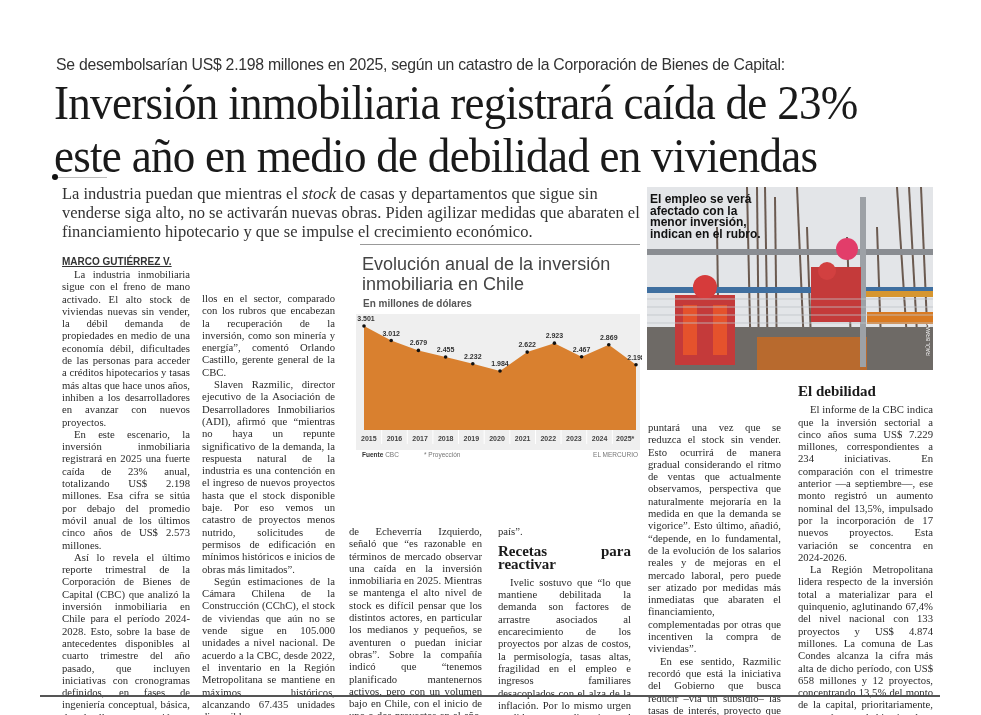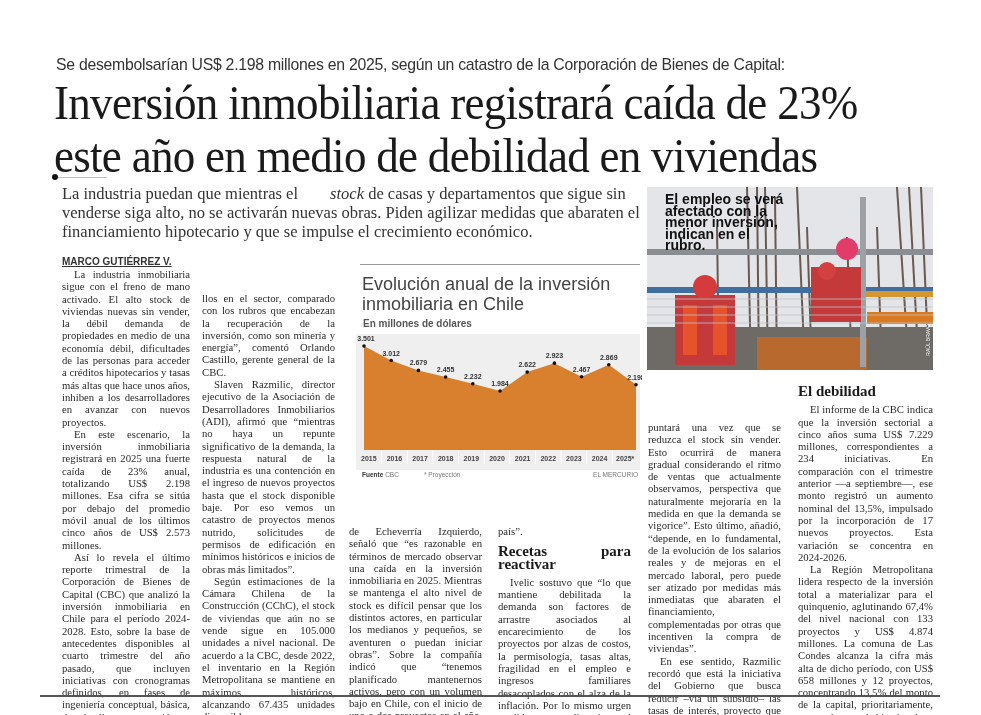--- a/index.html
+++ b/index.html
@@ -2,41 +2,41 @@
 <html><head>
 <meta charset="utf-8">
 <style>
   html, body { margin:0; padding:0; }
   body { width:981px; height:715px; background:#ffffff; position:relative; overflow:hidden; color:#222; }
   .kicker { position:absolute; left:56px; top:55px; font-family:"Liberation Sans", sans-serif; font-size:17px; color:#333; letter-spacing:-0.3px; white-space:nowrap; transform:scaleX(0.93); transform-origin:left; }
   .headline { position:absolute; left:54px; top:76px; font-family:"Liberation Serif", serif; font-size:49px; line-height:53px; color:#1a1a1a; letter-spacing:-0.8px; white-space:nowrap; transform:scaleX(0.92); transform-origin:left; }
   .deco-line { position:absolute; left:52px; top:177px; width:55px; height:1px; background:#bbb; }
   .deco-dot { position:absolute; left:52px; top:174px; width:6px; height:6px; border-radius:50%; background:#111; }
   .lede { position:absolute; left:62px; top:184px; width:580px; font-family:"Liberation Serif", serif; font-size:16.5px; line-height:19px; color:#333; }
-  .lede i { font-style:italic;margin-left:28px; }
+  .lede i { font-style:italic; }
   .byline { position:absolute; left:62px; top:256px; font-family:"Liberation Sans", sans-serif; font-size:10px; font-weight:bold; color:#333; text-decoration:underline; letter-spacing:0; }
   .col { position:absolute; font-family:"Liberation Serif", serif; font-size:10.7px; line-height:12.3px; color:#2a2a2a; text-align:justify; hyphens:auto; }
   .col p { margin:0; text-indent:12px; }
   .col p.noind { text-indent:0;margin-top:44px; }
   .col h3 { font-family:"Liberation Serif", serif; font-size:15px; font-weight:bold; margin:8px 0 6px 0; color:#1a1a1a; }
   .c1 { left:62px; top:268px; width:128px; }
   .c2 { left:202px; top:248px; width:133px; }
   .c3 { left:349px; top:481px; width:133px; }
   .c4 { left:498px; top:481px; width:133px; }
   .c5 { left:648px; top:377px; width:133px; }
   .c6 { left:798px; top:377px; width:135px; }
   .bottom-rule { position:absolute; top:695px; height:2px; background:#555; }
-  .chart { position:absolute; left:352px; top:264px; width:290px; height:216px; }
+  .chart { position:absolute; left:352px; top:244px; width:290px; height:216px; }
   .chart-top { position:absolute; left:8px; top:0; width:280px; height:1px; background:#999; }
   .chart-title { position:absolute; left:10px; top:10px; font-family:"Liberation Sans", sans-serif; font-size:18px; line-height:20px; color:#444; }
   .chart-sub { position:absolute; left:11px; top:54px; font-family:"Liberation Sans", sans-serif; font-size:10px; font-weight:bold; color:#555; }
   .chart-svg { position:absolute; left:0; top:60px; }
   .chart-foot { position:absolute; top:207px; font-family:"Liberation Sans", sans-serif; font-size:6.5px; color:#777; }
   .photo { position:absolute; left:647px; top:187px; width:286px; height:183px; overflow:hidden; background:#d7dade; }
-  .photo-caption { position:absolute; left:18px; top:7px; font-family:"Liberation Sans", sans-serif; font-size:14px; font-weight:bold; line-height:11.5px; color:#111; width:120px; }
+  .photo-caption { position:absolute; left:3px; top:7px; font-family:"Liberation Sans", sans-serif; font-size:12px; font-weight:bold; line-height:11.5px; color:#111; width:120px; }
   .photo-credit { position:absolute; right:2px; bottom:14px; font-family:"Liberation Sans", sans-serif; font-size:5px; color:#fff; writing-mode:vertical-rl; transform:rotate(180deg); }
 </style>
 </head>
 <body>
 
 <div class="kicker">Se desembolsarían US$ 2.198 millones en 2025, según un catastro de la Corporación de Bienes de Capital:</div>
 <div class="headline">
   <div>Inversión inmobiliaria registrará caída de 23%</div>
   <div>este año en medio de debilidad en viviendas</div>
 </div>

